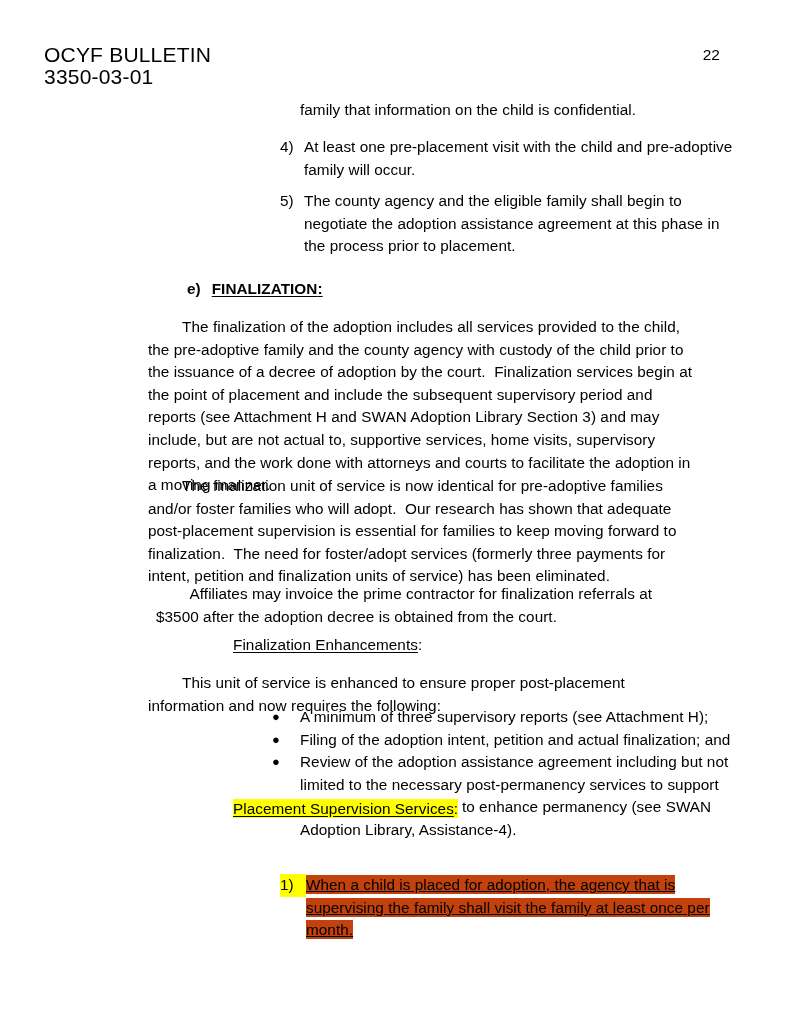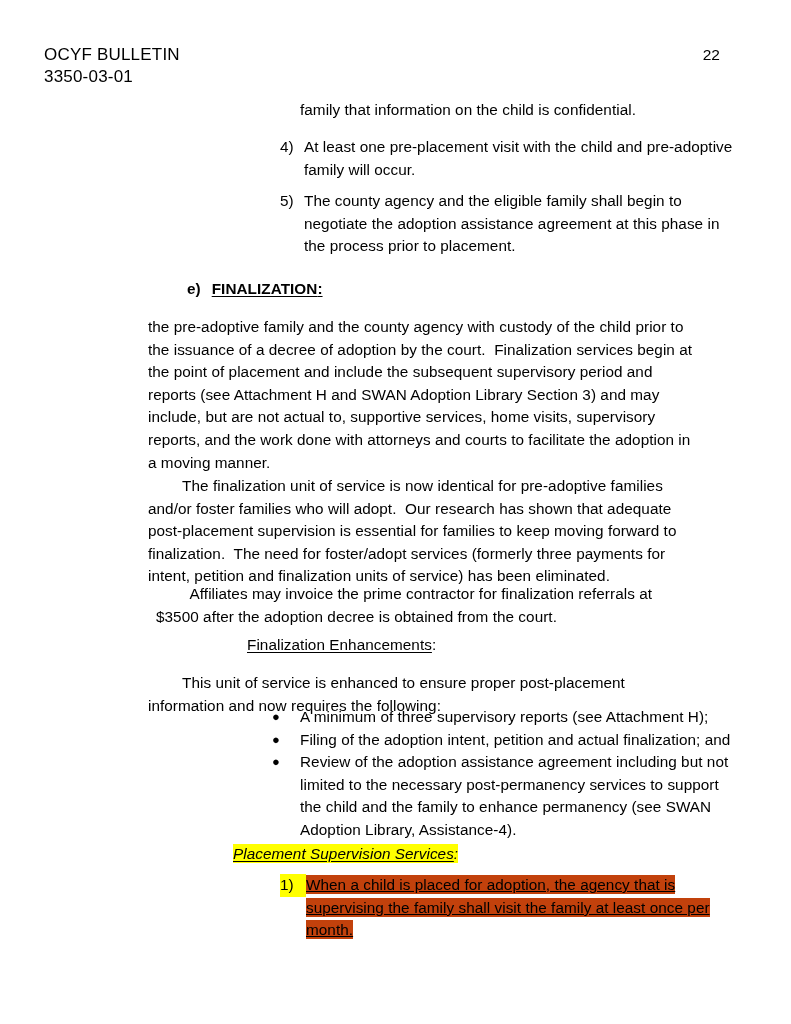--- a/index.html
+++ b/index.html
@@ -24,21 +24,21 @@
     position: absolute;
     left: 0;
     top: 44px;
     width: 791px;
     height: 46px;
   }
   .header-left {
     position: absolute;
     left: 44px;
     top: 0;
-    font-size: 17px;
+    font-size: 21px;
     line-height: 22px;
     letter-spacing: 0.2px;
   }
   .header-line {
     display: block;
     white-space: pre;
   }
   .header-page-number {
     position: absolute;
     left: 655px;
@@ -106,21 +106,20 @@
     white-space: pre;
     text-decoration: underline;
     text-underline-offset: 2px;
   }
 
   
   .sub-heading {
     left: 233px;
     font-size: 15.3px;
     line-height: 22.6px;
-    margin-left: 14px;
   }
   .sub-heading .u {
     text-decoration: underline;
     text-underline-offset: 2px;
     white-space: pre;
   }
   .sub-heading .plain {
     white-space: pre;
   }
 
@@ -228,20 +227,21 @@
     </span>
   </div>
 
   <div class="block letter-heading">
     <span class="letter">e)</span>
     <span class="headword">FINALIZATION</span>
     <span class="colon">:</span>
   </div>
 
   <div class="block para" style="top:316px;">
+    <span class="pline">        The finalization of the adoption includes all services provided to the child,</span>
     <span class="pline">the pre-adoptive family and the county agency with custody of the child prior to</span>
     <span class="pline">the issuance of a decree of adoption by the court.  Finalization services begin at</span>
     <span class="pline">the point of placement and include the subsequent supervisory period and</span>
     <span class="pline">reports (see Attachment H and SWAN Adoption Library Section 3) and may</span>
     <span class="pline">include, but are not actual to, supportive services, home visits, supervisory</span>
     <span class="pline">reports, and the work done with attorneys and courts to facilitate the adoption in</span>
     <span class="pline">a moving manner.</span>
   </div>
 
   <div class="block para" style="top:475px;">
@@ -287,21 +287,21 @@
       <span class="btext">
         <span class="pline">Review of the adoption assistance agreement including but not</span>
         <span class="pline">limited to the necessary post-permanency services to support</span>
         <span class="pline">the child and the family to enhance permanency (see SWAN</span>
         <span class="pline">Adoption Library, Assistance-4).</span>
       </span>
     </div>
 
   </div>
 
-  <div class="block hl-heading" style="top:843px;font-style:italic;">
+  <div class="block hl-heading" style="top:798px;">
     <span class="hl-wrap"><span class="u">Placement Supervision Services</span><span>:</span></span>
   </div>
 
   <div class="block hl-numitem" style="top:874px;">
     <span class="num">1)</span>
     <span class="numtext">
       <span class="pline"><span>When a child is placed for adoption, the agency that is</span></span>
       <span class="pline"><span>supervising the family shall visit the family at least once per</span></span>
       <span class="pline"><span>month.</span></span>
     </span>

